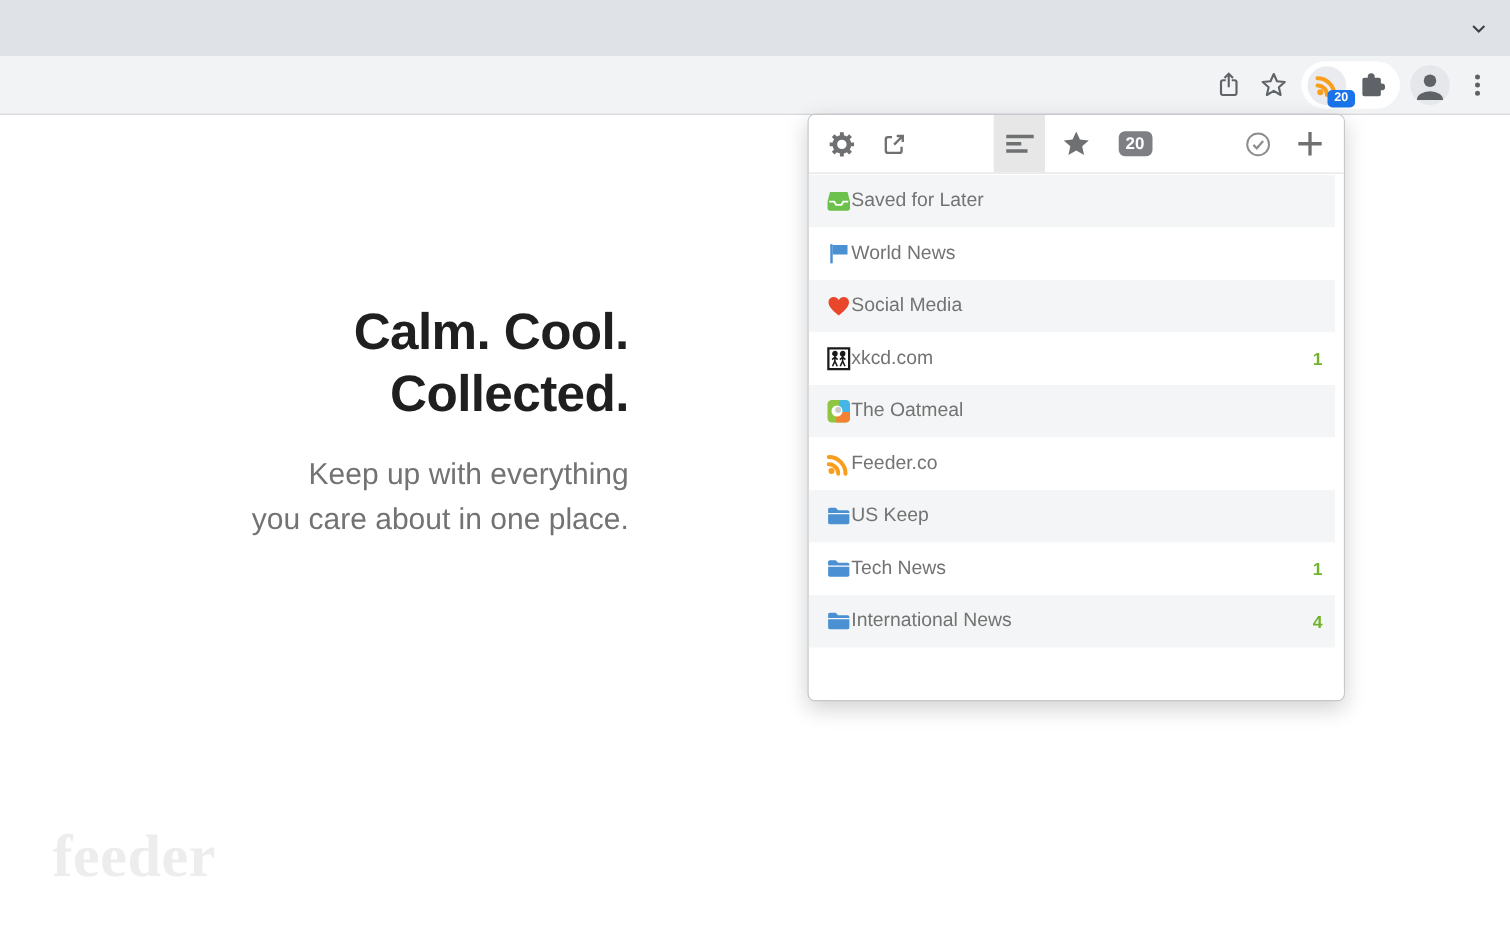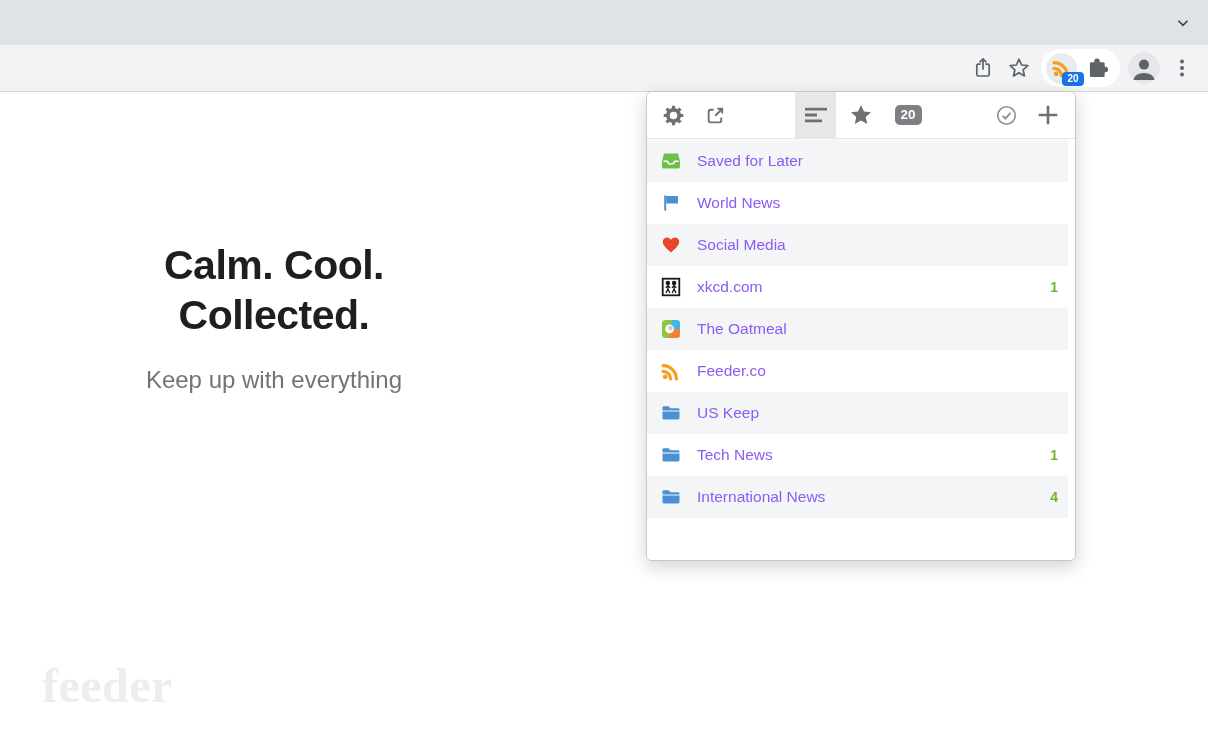--- a/index.html
+++ b/index.html
@@ -37,21 +37,21 @@
   }
   .ext-badge {
     position:absolute; left:16px; bottom:-2px; min-width:22px; height:14px;
     background:#1a73e8; color:#fff; font-size:10px; font-weight:bold;
     border-radius:4px; display:flex; align-items:center; justify-content:center;
     padding:0 3px; line-height:1;
   }
   .avatar-btn { width:32px; height:32px; margin:0 4px; border-radius:50%; overflow:hidden; }
 
   
-  .hero { position:absolute; left:45px; top:240px; width:458px; text-align:center; }
+  .hero { position:absolute; left:45px; top:240px; width:458px; text-align:right; }
   .hero-title { font-size:41px; font-weight:bold; color:#1f1f1f; line-height:50px; letter-spacing:-0.5px; }
   .hero-sub { margin-top:22px; font-size:24px; color:#737373; line-height:36px; }
   .watermark {
     position:absolute; left:42px; top:658px;
     font-family:"Liberation Serif","DejaVu Serif",serif;
     font-weight:bold; font-size:48px; color:#ededed; letter-spacing:0.5px;
   }
 
   
   .popup {
@@ -78,21 +78,21 @@
   .feed-list {
     position:absolute; top:48px; left:0; right:0; bottom:0;
     background:#fff; padding-right:7px;
   }
   .feed-row {
     height:42px; display:flex; align-items:center; padding-left:14px;
     background:#fff;
   }
   .feed-row:nth-child(odd) { background:#f4f5f6; }
   .ficon { width:20px; height:20px; flex:0 0 20px; }
-  .flabel { margin-left:16px; font-size:15.5px; color:#8b5cf6; }
+  .flabel { margin-left:0; font-size:15.5px; color:#737373; }
   .fcount { margin-left:auto; margin-right:10px; font-size:14px; font-weight:bold; color:#72b32d; }
 </style>
 </head>
 <body>
 
 <svg width="0" height="0" style="position:absolute">
   <defs>
     <symbol id="sym-inbox" viewBox="0 0 20 20">
       <path fill="#6cc14c" d="M3 2.6 H17 L19 10.2 V15.4 A2.2 2.2 0 0 1 16.8 17.6 H3.2 A2.2 2.2 0 0 1 1 15.4 V10.2 Z"></path>
       <path fill="#fff" d="M2.4 9.6 H6.8 L8.4 12.2 H11.6 L13.2 9.6 H17.6 V11 H14.2 L12.6 13.6 H7.4 L5.8 11 H2.4 Z"></path>
@@ -186,20 +186,21 @@
   </button>
 </div>
 
 <div class="hero">
   <div class="hero-title">
     <div>Calm. Cool.</div>
     <div>Collected.</div>
   </div>
   <div class="hero-sub">
     <div>Keep up with everything</div>
+    <div>you care about in one place.</div>
   </div>
 </div>
 <div class="watermark">feeder</div>
 
 <div class="popup">
   <div class="popup-header">
     <button class="hbtn" style="left:8px">
       <svg width="21" height="21" viewBox="0 0 20 20">
         <path d="M15.5 10 H19.3 M14 14 L16.6 16.6 M10 15.5 V19.3 M6 14 L3.4 16.6 M4.5 10 H0.7 M6 6 L3.4 3.4 M10 4.5 V0.7 M14 6 L16.6 3.4" stroke="#6e7072" stroke-width="3"></path>
         <circle cx="10" cy="10" r="5.4" fill="none" stroke="#6e7072" stroke-width="3.6"></circle>

